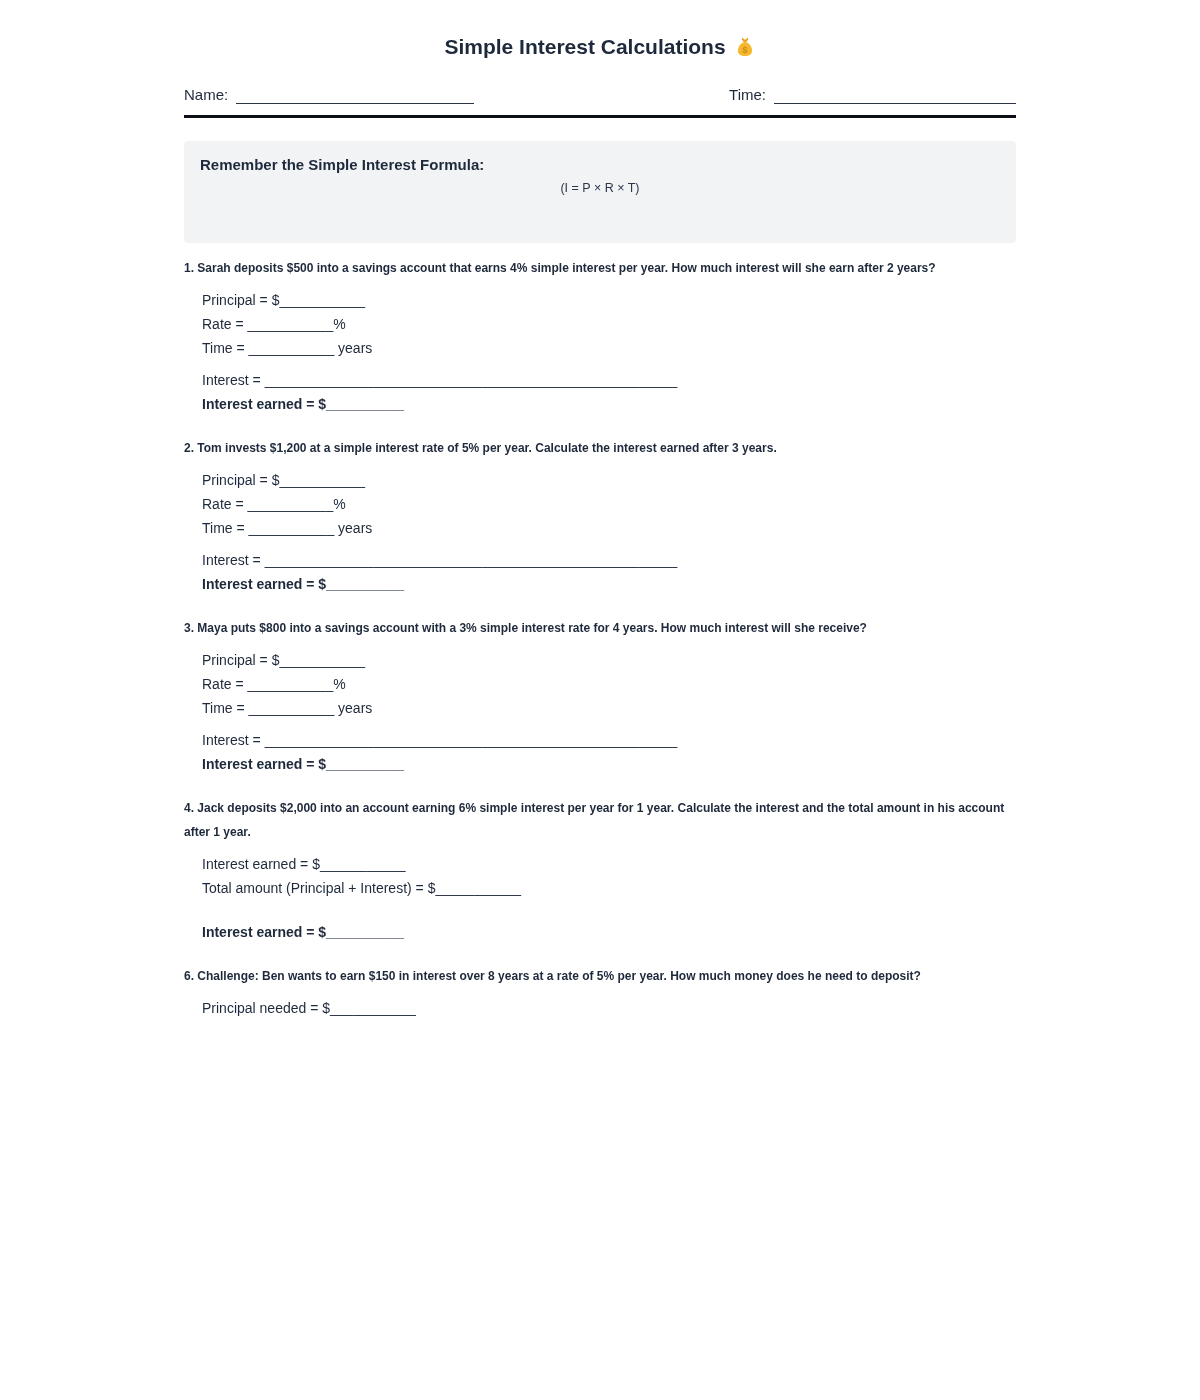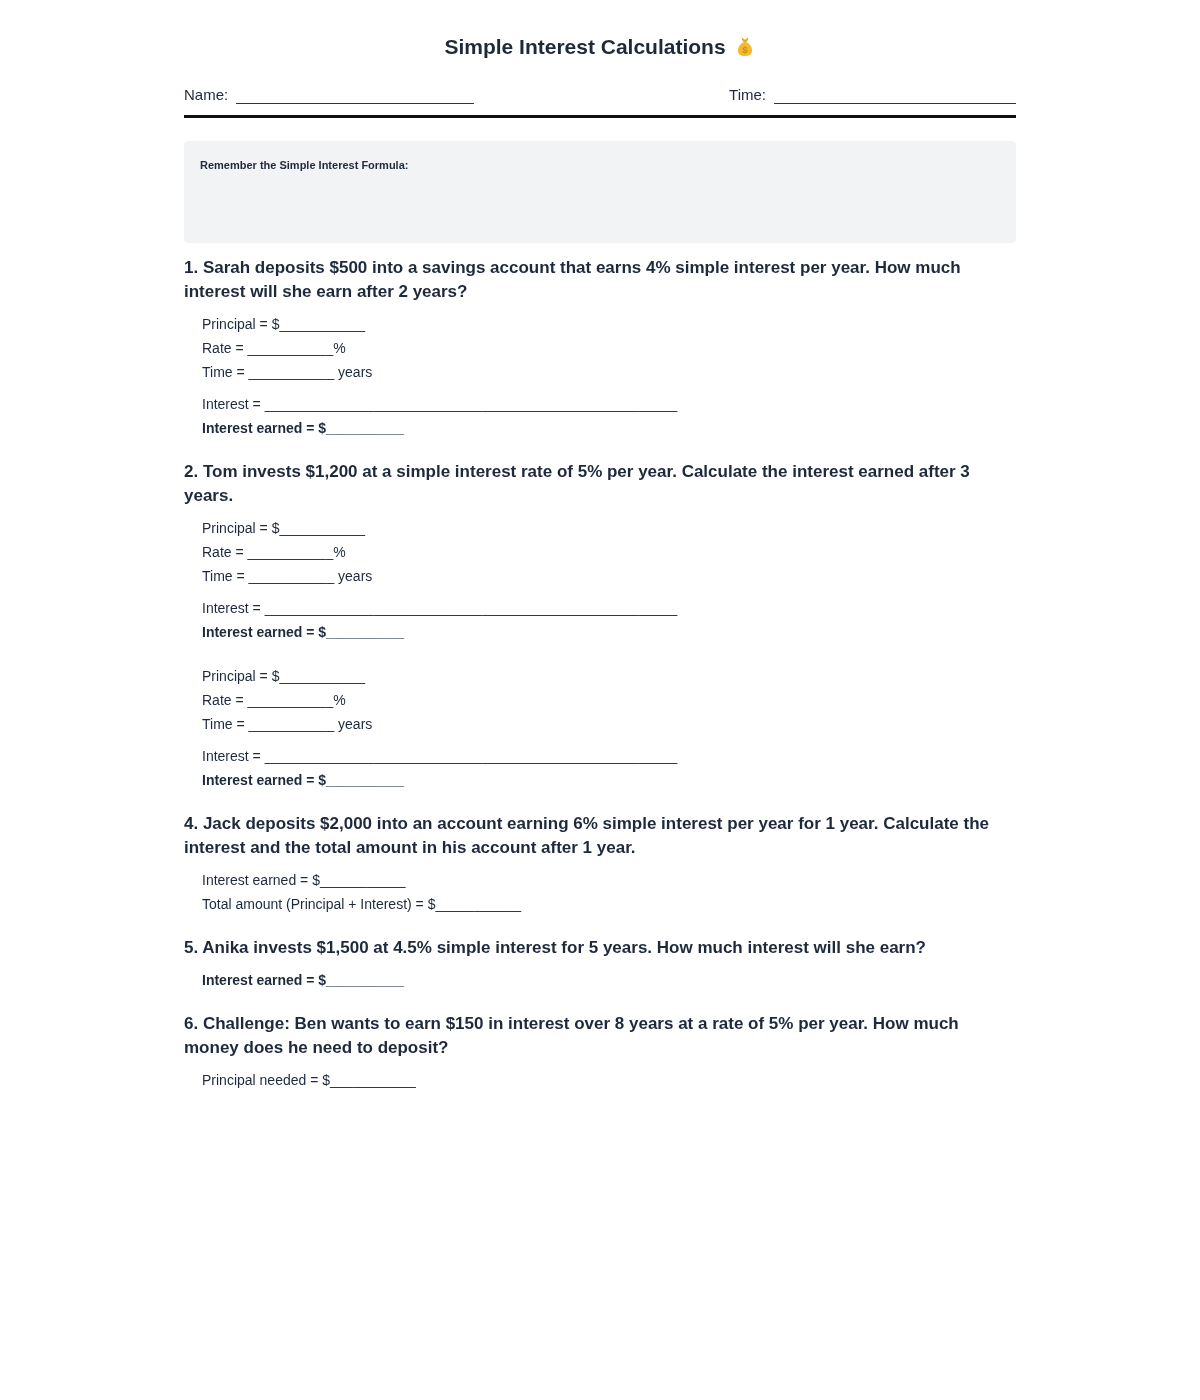--- a/index.html
+++ b/index.html
@@ -56,42 +56,42 @@
   }
   .formula-box{
     margin-top:23px;
     background:var(--boxbg);
     border-radius:4px;
     box-sizing:border-box;
     height:102px;
     padding:14px 16px 8px 16px;
   }
   .formula-heading{
-    font-size:11px;
+    font-size:15px;
     font-weight:bold;
     line-height:20px;
   }
   .formula-main{
     margin-top:10px;
     text-align:center;
     font-size:18px;
     font-weight:bold;
     line-height:24px;
   }
   .formula-short{
     margin-top:5px;
     text-align:center;
     font-size:12.5px;
     line-height:16px;
     color:#2b3648;
   }
   #problems{margin-top:13px;}
   .problem{margin-bottom:20px;}
   .statement{
-    font-size:17px;
+    font-size:12px;
     font-weight:bold;
     line-height:24px;
   }
   .field-group{
     margin-top:8px;
     margin-left:18px;
     font-size:14px;
     line-height:24px;
   }
   .field-line{white-space:nowrap;}
@@ -116,20 +116,21 @@
     <div class="nd-group">
       <span class="nd-label">Time:</span>
       <span class="blank-line date-blank"></span>
     </div>
   </div>
 
   <div class="divider"></div>
 
   <div class="formula-box">
     <div class="formula-heading">Remember the Simple Interest Formula:</div>
+    <div class="formula-short">(I = P × R × T)</div>
   </div>
 
   <div id="problems">
       <div class="problem">
         <div class="statement">1. Sarah deposits $500 into a savings account that earns 4% simple interest per year. How much interest will she earn after 2 years?</div>
         <div class="field-group">
           <div class="field-line">Principal = $___________</div>
           <div class="field-line">Rate = ___________%</div>
           <div class="field-line">Time = ___________ years</div>
         </div>
@@ -144,39 +145,39 @@
           <div class="field-line">Principal = $___________</div>
           <div class="field-line">Rate = ___________%</div>
           <div class="field-line">Time = ___________ years</div>
         </div>
         <div class="field-group">
           <div class="field-line">Interest = _____________________________________________________</div>
           <div class="field-line bold">Interest earned = $__________</div>
         </div>
       </div>
       <div class="problem">
+        <div class="statement">3. Maya puts $800 into a savings account with a 3% simple interest rate for 4 years. How much interest will she receive?</div>
         <div class="field-group">
           <div class="field-line">Principal = $___________</div>
           <div class="field-line">Rate = ___________%</div>
           <div class="field-line">Time = ___________ years</div>
         </div>
         <div class="field-group">
           <div class="field-line">Interest = _____________________________________________________</div>
           <div class="field-line bold">Interest earned = $__________</div>
         </div>
       </div>
       <div class="problem">
         <div class="statement">4. Jack deposits $2,000 into an account earning 6% simple interest per year for 1 year. Calculate the interest and the total amount in his account after 1 year.</div>
         <div class="field-group">
           <div class="field-line">Interest earned = $___________</div>
           <div class="field-line">Total amount (Principal + Interest) = $___________</div>
         </div>
       </div>
       <div class="problem">
-        <div class="statement">5. Anika invests $1,500 at 4.5% simple interest for 5 years. How much interest will she earn?</div>
         <div class="field-group">
           <div class="field-line bold">Interest earned = $__________</div>
         </div>
       </div>
       <div class="problem">
         <div class="statement">6. Challenge: Ben wants to earn $150 in interest over 8 years at a rate of 5% per year. How much money does he need to deposit?</div>
         <div class="field-group">
           <div class="field-line">Principal needed = $___________</div>
         </div>
       </div>

